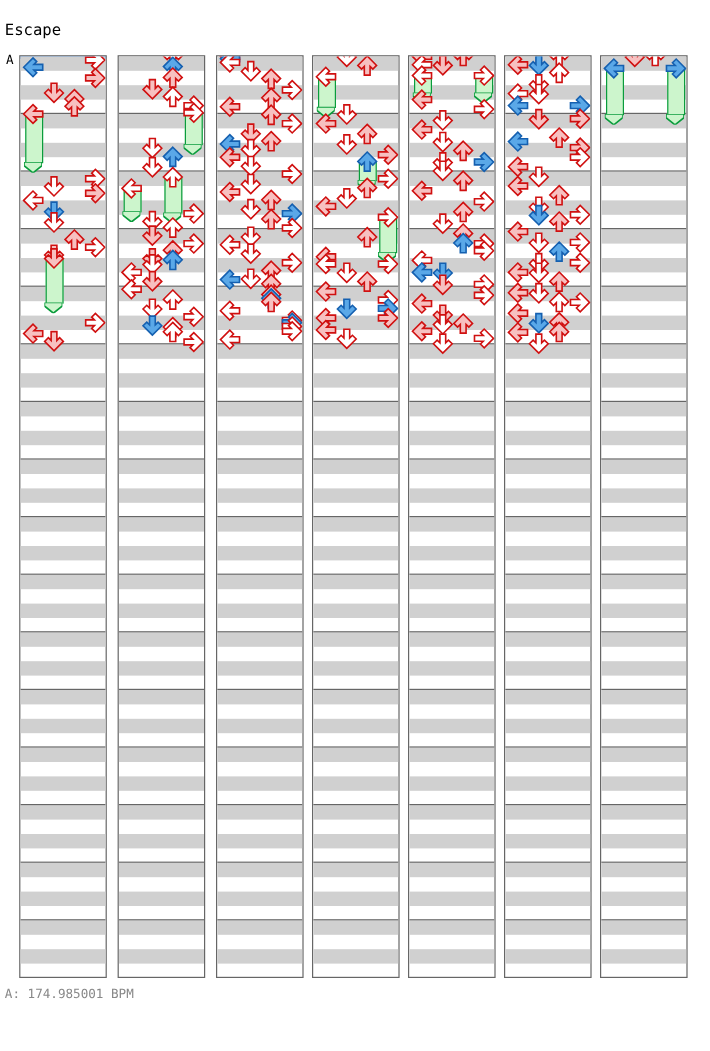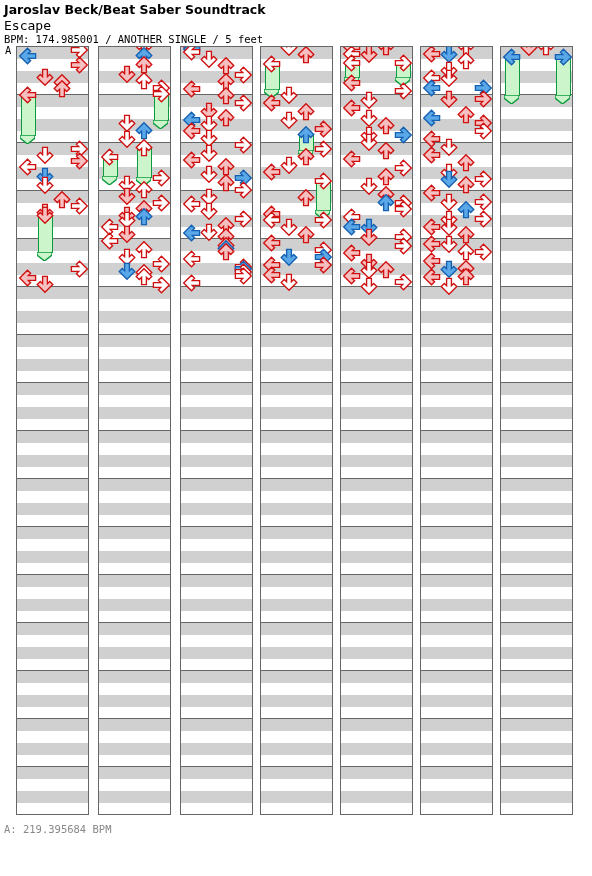--- a/index.html
+++ b/index.html
@@ -89,23 +89,21 @@
     position: absolute; left: -1.5px; bottom: -8px;
     width: 15px; height: 9px;
   }
   .hold-cap svg { display:block; width: 15px; height: 9px; }
 </style>
 </head>
 <body>
 
 <div id="root">
 
-  <div class="hdr-artist">Jaroslav Beck/Beat Saber Soundtrack</div>
   <div class="hdr-title">Escape</div>
-  <div class="hdr-sub">BPM: 174.985001 / ANOTHER SINGLE / 5 feet</div>
   <div class="hdr-lane-label">A</div>
 
   <div id="columns">
       <div class="col" style="left: 16px; top: 46px; height: 769px;">
         <div class="col-top-rule"></div>
         <div class="beat shade" style="top: 0px; height: 12px;"></div>
         <div class="beat shade" style="top: 24px; height: 12px;"></div>
         <div class="beat shade" style="top: 48px; height: 12px;"></div>
         <div class="measure-line" style="top: 47px;"></div>
         <div class="beat shade" style="top: 72px; height: 12px;"></div>
@@ -1953,15 +1951,15 @@
         <div class="note" style="left: 62px; top: 9.6px;">
           <svg viewBox="0 0 20 20">
             <g transform="rotate(270 10 10)">
               <path d="M10 18.3 L2.2 10.5 L5.3 7.4 L7.6 9.7 L7.6 2.4 L12.4 2.4 L12.4 9.7 L14.7 7.4 L17.8 10.5 Z" fill="#5aa8e8" stroke="#1560b0" stroke-width="1.35" stroke-linejoin="miter"></path>
             </g>
           </svg>
         </div>
       </div>
     </div>
 
-  <div class="ft-bpm">A: 219.395684 BPM</div>
+  <div class="ft-bpm">A: 174.985001 BPM</div>
 
 </div>
 
 </body></html>

